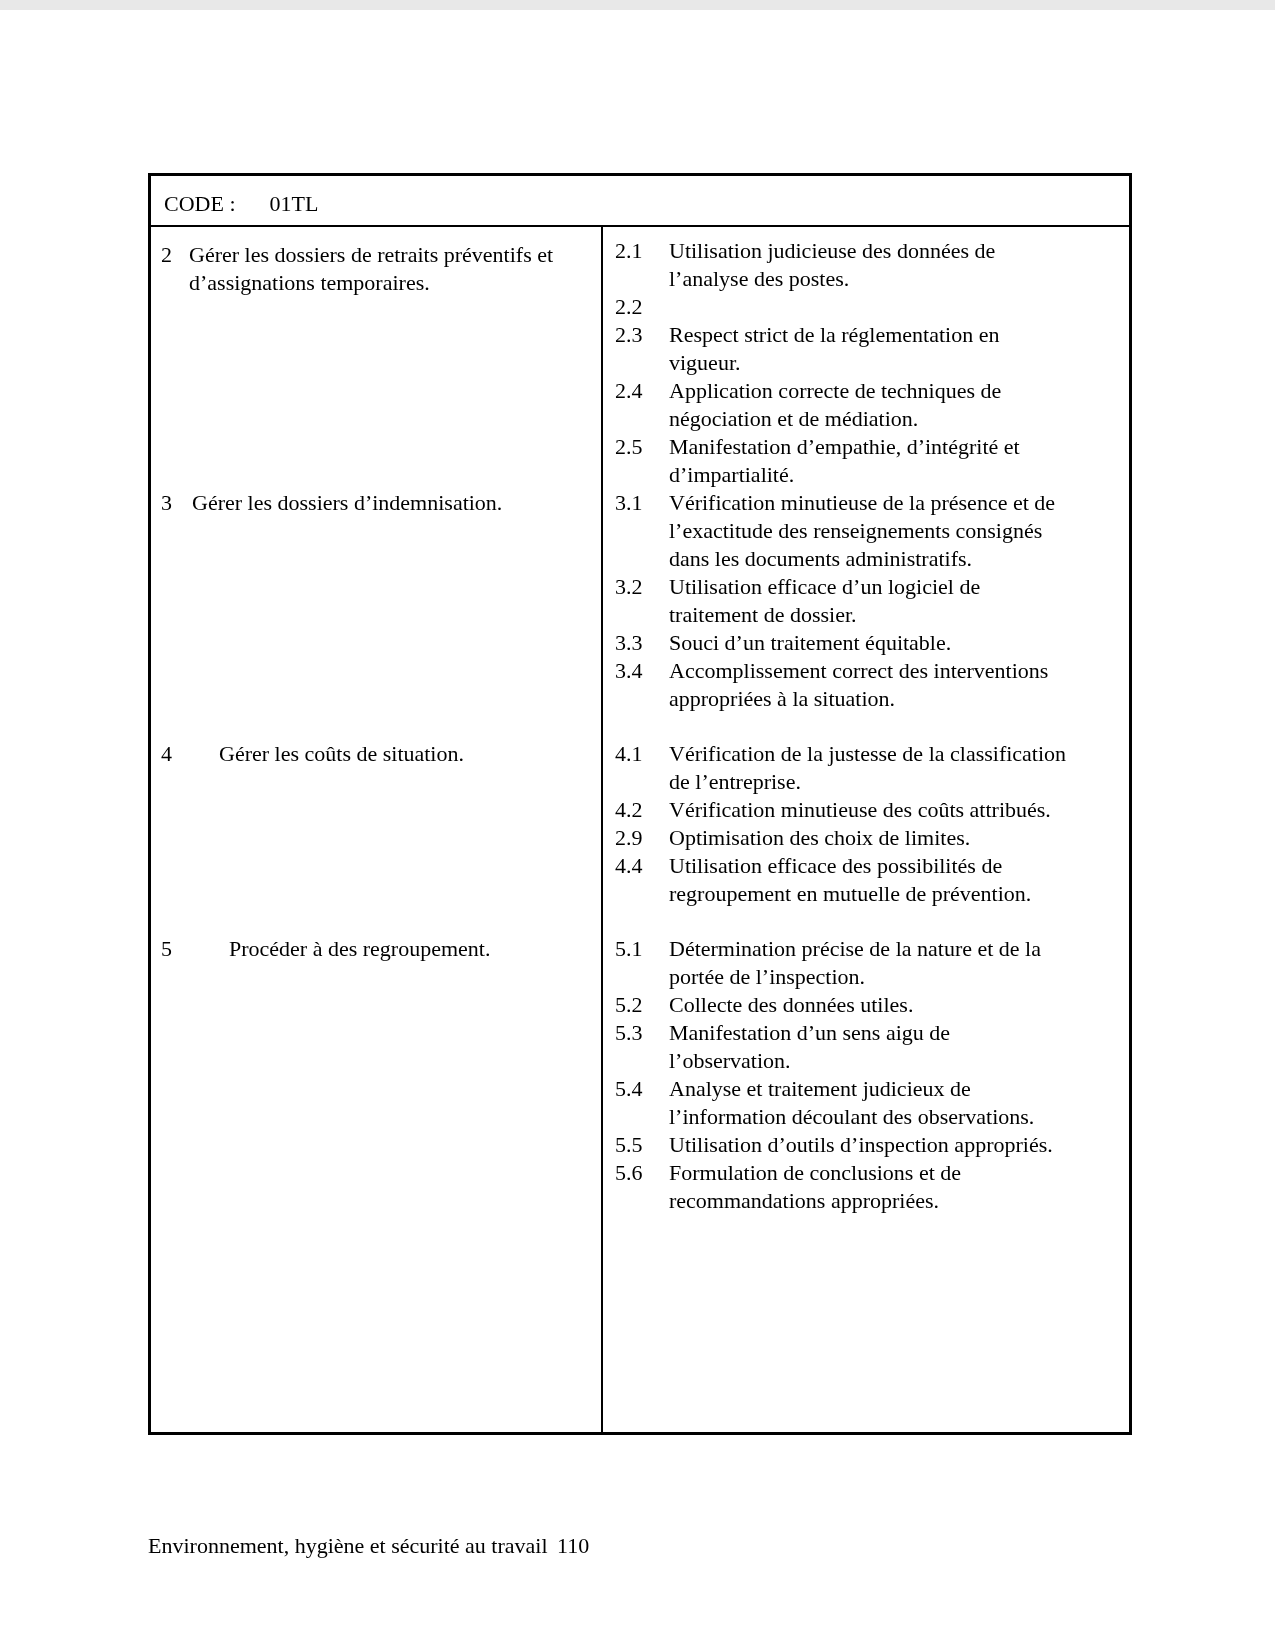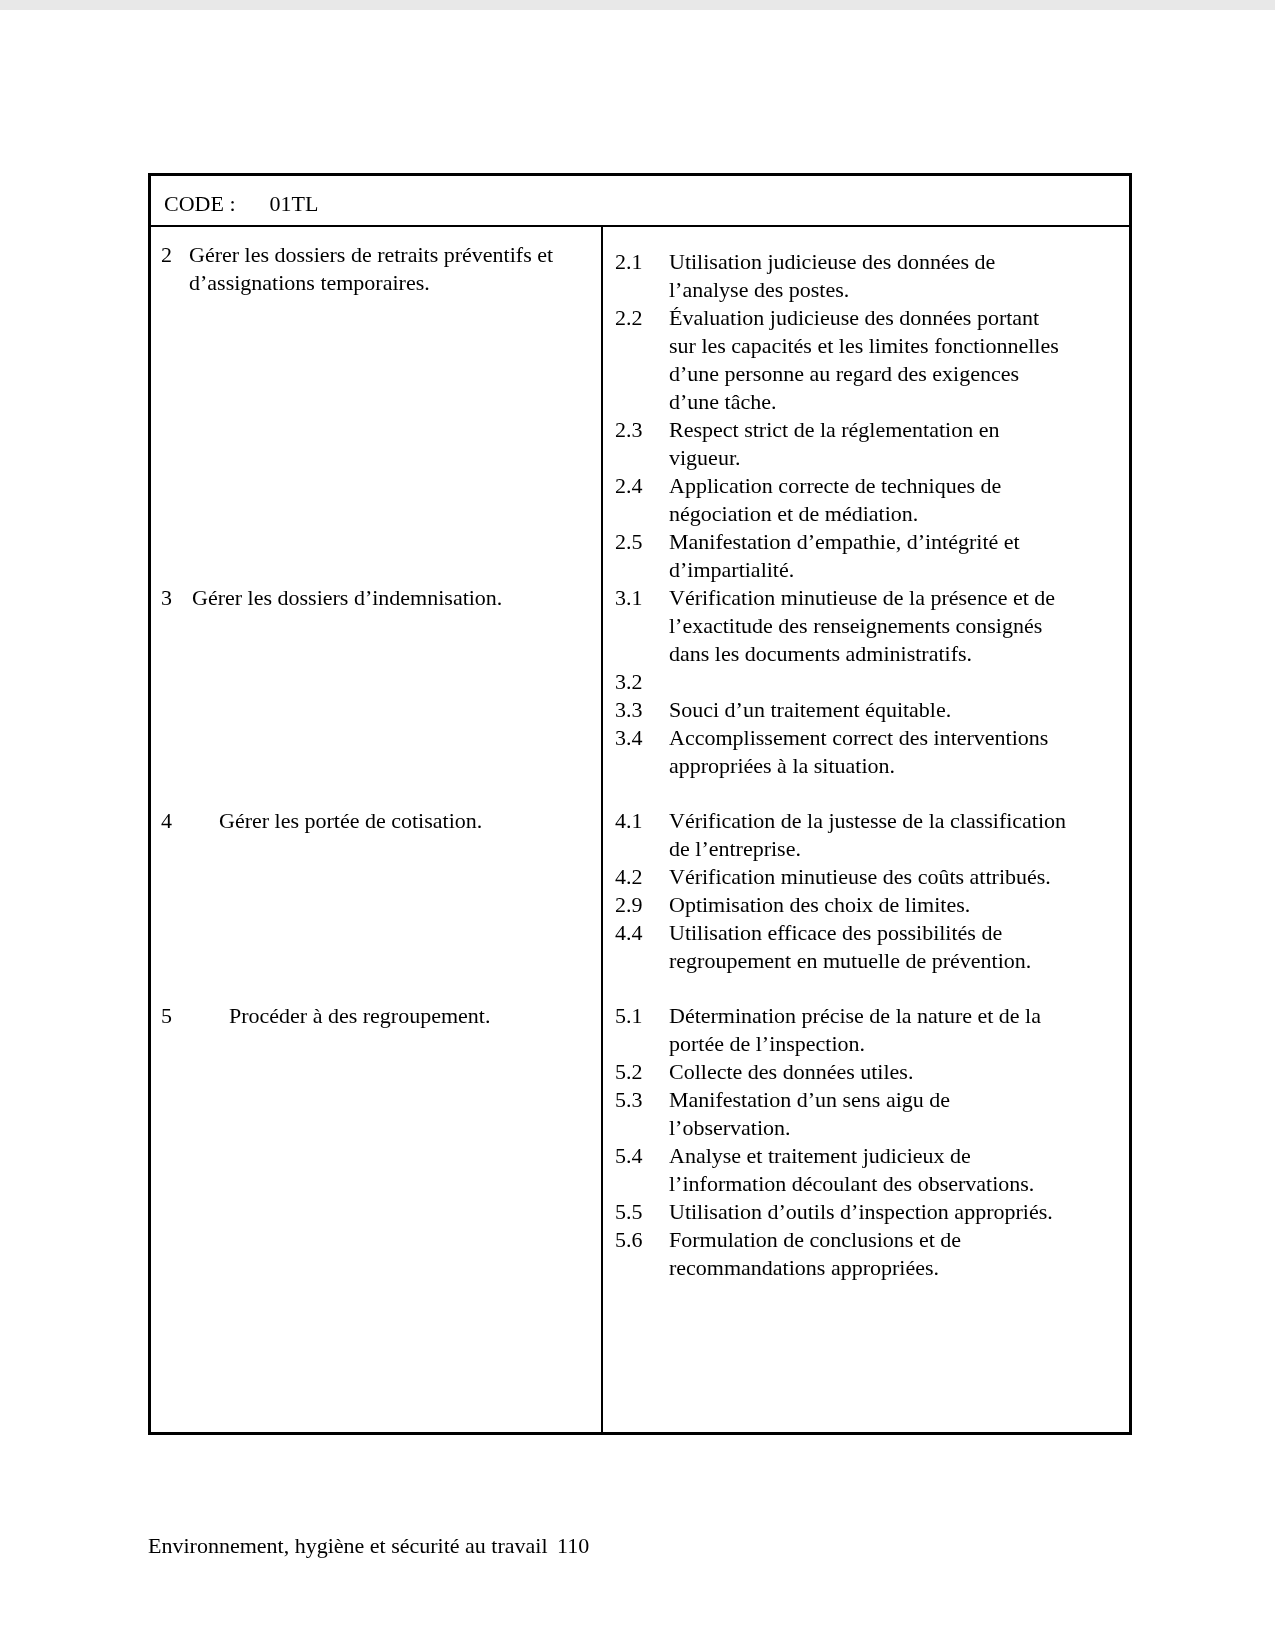--- a/index.html
+++ b/index.html
@@ -89,28 +89,27 @@
       <span>CODE :</span>
       <span class="code-value">01TL</span>
     </div>
 
     <div class="body-grid" id="body-grid">
 
       <div class="obj-cell cell-pad g0 first-pad" style="padding-top: 14px;">
           <span class="obj-num">2</span>
           <span class="obj-text">Gérer les dossiers de retraits préventifs et d’assignations temporaires.</span>
         </div>
-        <div class="crit-cell cell-pad" style="padding-top: 21px;">
+        <div class="crit-cell cell-pad" style="padding-top: 10px;">
           <div class="crit-item">
             <span class="c-num">2.1</span>
             <span class="c-text">Utilisation judicieuse des données de l’analyse des postes.</span>
           </div>
           <div class="crit-item">
             <span class="c-num">2.2</span>
-            <span class="c-text">Évaluation judicieuse des données portant sur les capacités et les limites fonctionnelles d’une personne au regard des exigences d’une tâche.</span>
           </div>
           <div class="crit-item">
             <span class="c-num">2.3</span>
             <span class="c-text">Respect strict de la réglementation en vigueur.</span>
           </div>
           <div class="crit-item">
             <span class="c-num">2.4</span>
             <span class="c-text">Application correcte de techniques de négociation et de médiation.</span>
           </div>
           <div class="crit-item">
@@ -122,33 +121,34 @@
           <span class="obj-num">3</span>
           <span class="obj-text">Gérer les dossiers d’indemnisation.</span>
         </div>
         <div class="crit-cell cell-pad">
           <div class="crit-item">
             <span class="c-num">3.1</span>
             <span class="c-text">Vérification minutieuse de la présence et de l’exactitude des renseignements consignés dans les documents administratifs.</span>
           </div>
           <div class="crit-item">
             <span class="c-num">3.2</span>
+            <span class="c-text">Utilisation efficace d’un logiciel de traitement de dossier.</span>
           </div>
           <div class="crit-item">
             <span class="c-num">3.3</span>
             <span class="c-text">Souci d’un traitement équitable.</span>
           </div>
           <div class="crit-item">
             <span class="c-num">3.4</span>
             <span class="c-text">Accomplissement correct des interventions appropriées à la situation.</span>
           </div>
         </div>
         <div class="obj-cell cell-pad g2 row-gap">
           <span class="obj-num">4</span>
-          <span class="obj-text">Gérer les portée de cotisation.</span>
+          <span class="obj-text">Gérer les coûts de situation.</span>
         </div>
         <div class="crit-cell cell-pad row-gap">
           <div class="crit-item">
             <span class="c-num">4.1</span>
             <span class="c-text">Vérification de la justesse de la classification de l’entreprise.</span>
           </div>
           <div class="crit-item">
             <span class="c-num">4.2</span>
             <span class="c-text">Vérification minutieuse des coûts attribués.</span>
           </div>

